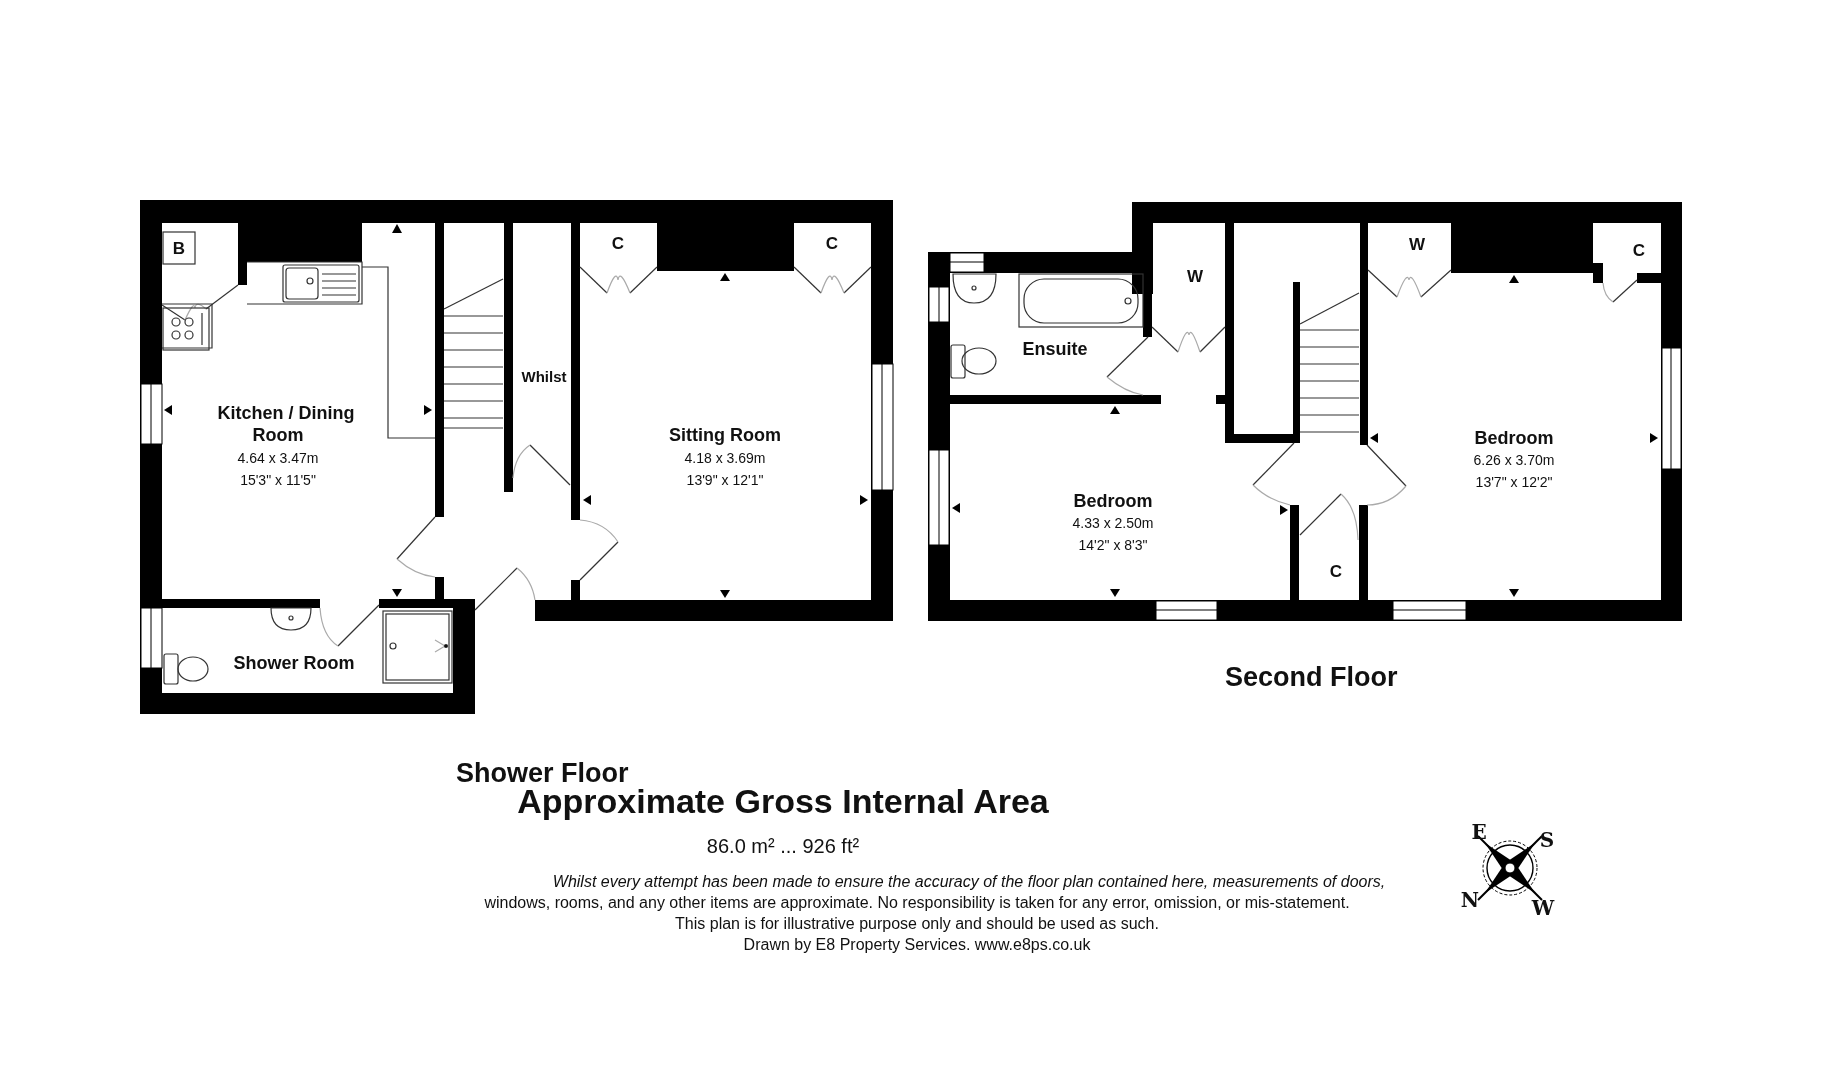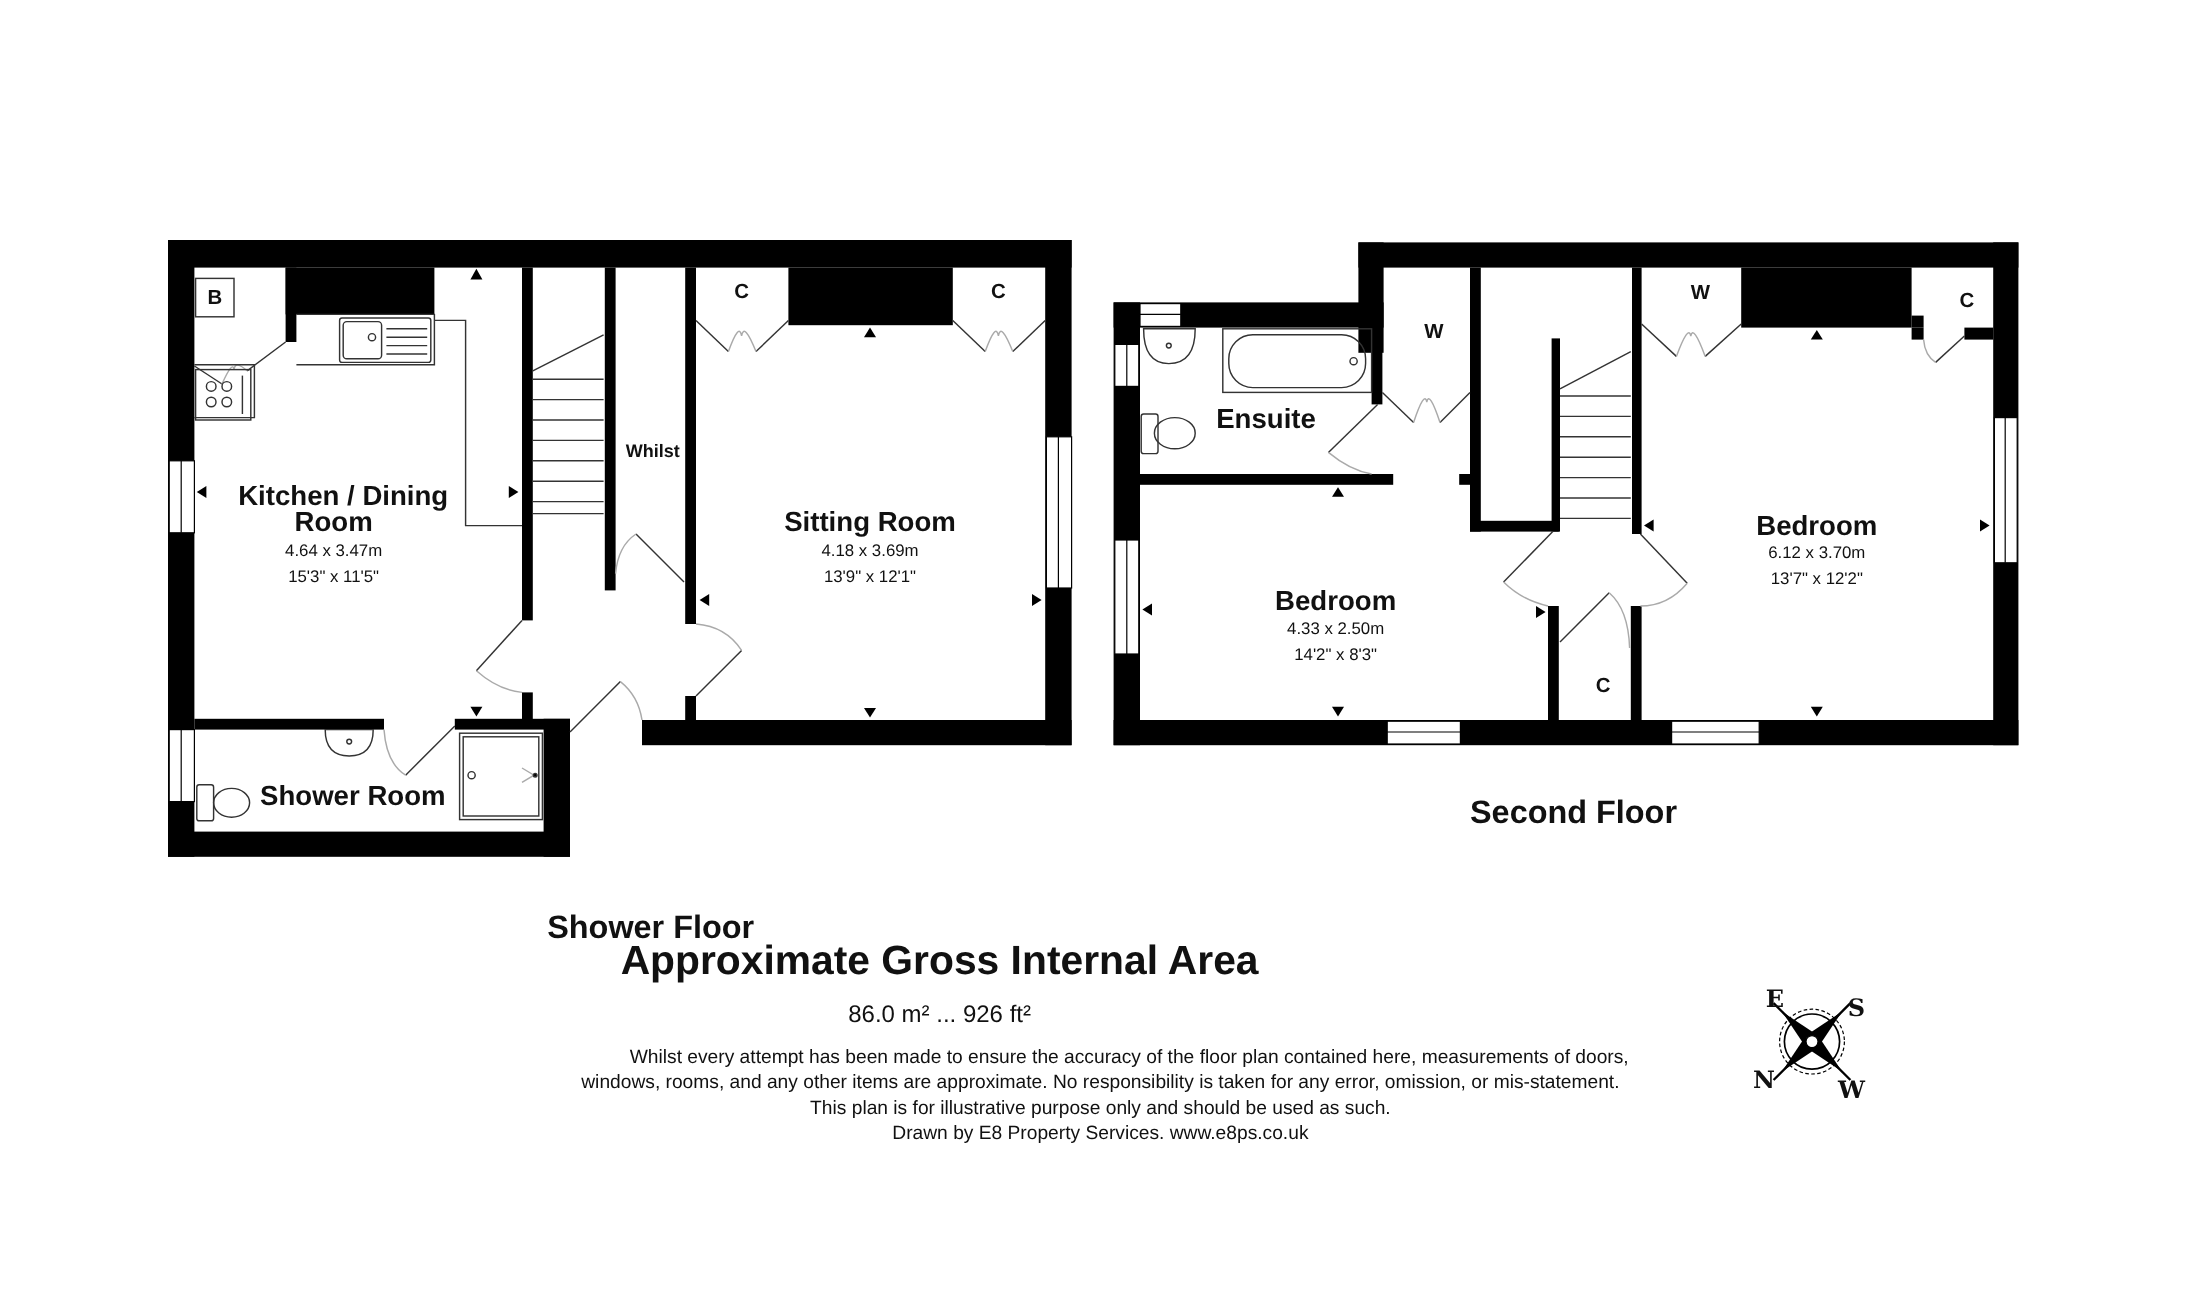--- a/index.html
+++ b/index.html
@@ -1,19 +1,19 @@
 <!DOCTYPE html>
 <html><head>
 <meta charset="utf-8">
 <style>
   html,body{margin:0;padding:0;background:#ffffff;}
   body{width:1822px;height:1080px;position:relative;overflow:hidden;font-family:"Liberation Sans",sans-serif;color:#111;}
   svg.plan{position:absolute;left:0;top:0;}
   .lbl{position:absolute;transform:translate(-50%,-50%);white-space:nowrap;text-align:center;line-height:1;}
-  .rname{font-weight:bold;font-size:23px;}
+  .rname{font-weight:bold;font-size:18px;}
   .rdim{font-size:14px;}
   .tag{font-weight:bold;font-size:17px;}
   .floor{position:absolute;font-weight:bold;font-size:27px;white-space:nowrap;line-height:1;}
   .gia-title{font-weight:bold;font-size:34px;}
   .gia-area{font-size:20px;}
   .disc{font-size:16px;}
   .compass-l{position:absolute;font-family:"DejaVu Serif",serif;font-weight:bold;font-size:20px;transform:translate(-50%,-50%);line-height:1;}
 </style>
 </head>
 <body>
@@ -287,31 +287,31 @@
 <div class="lbl rname" style="left:1055px;top:349px;">Ensuite</div>
 
 <div>
   <div class="lbl rname" style="left:1113px;top:501px;">Bedroom</div>
   <div class="lbl rdim" style="left:1113px;top:523px;">4.33 x 2.50m</div>
   <div class="lbl rdim" style="left:1113px;top:545px;">14'2" x 8'3"</div>
 </div>
 
 <div>
   <div class="lbl rname" style="left:1514px;top:438px;">Bedroom</div>
-  <div class="lbl rdim" style="left:1514px;top:460px;">6.12 x 3.70m</div>
+  <div class="lbl rdim" style="left:1514px;top:460px;">6.26 x 3.70m</div>
   <div class="lbl rdim" style="left:1514px;top:482px;">13'7" x 12'2"</div>
 </div>
 
 <div class="floor" style="left:1225px;top:664px;">Second Floor</div>
 
 <div class="lbl gia-title" style="left:783px;top:801px;">Approximate Gross Internal Area</div>
 <div class="lbl gia-area" style="left:783px;top:846px;">86.0 m² ... 926 ft²</div>
 
 <div>
-  <div class="lbl disc" style="left:941px;top:882px;">Whilst every attempt has been made to ensure the accuracy of the floor plan contained here, measurements of doors,</div>
+  <div class="lbl disc" style="left:969px;top:882px;font-style:italic;">Whilst every attempt has been made to ensure the accuracy of the floor plan contained here, measurements of doors,</div>
   <div class="lbl disc" style="left:917px;top:903px;">windows, rooms, and any other items are approximate. No responsibility is taken for any error, omission, or mis-statement.</div>
   <div class="lbl disc" style="left:917px;top:924px;">This plan is for illustrative purpose only and should be used as such.</div>
   <div class="lbl disc" style="left:917px;top:945px;">Drawn by E8 Property Services. www.e8ps.co.uk</div>
 </div>
 
 <div class="compass-l" style="left:1479px;top:832px;">E</div>
 <div class="compass-l" style="left:1547px;top:840px;">S</div>
 <div class="compass-l" style="left:1470px;top:900px;">N</div>
 <div class="compass-l" style="left:1543px;top:908px;">W</div>
 

